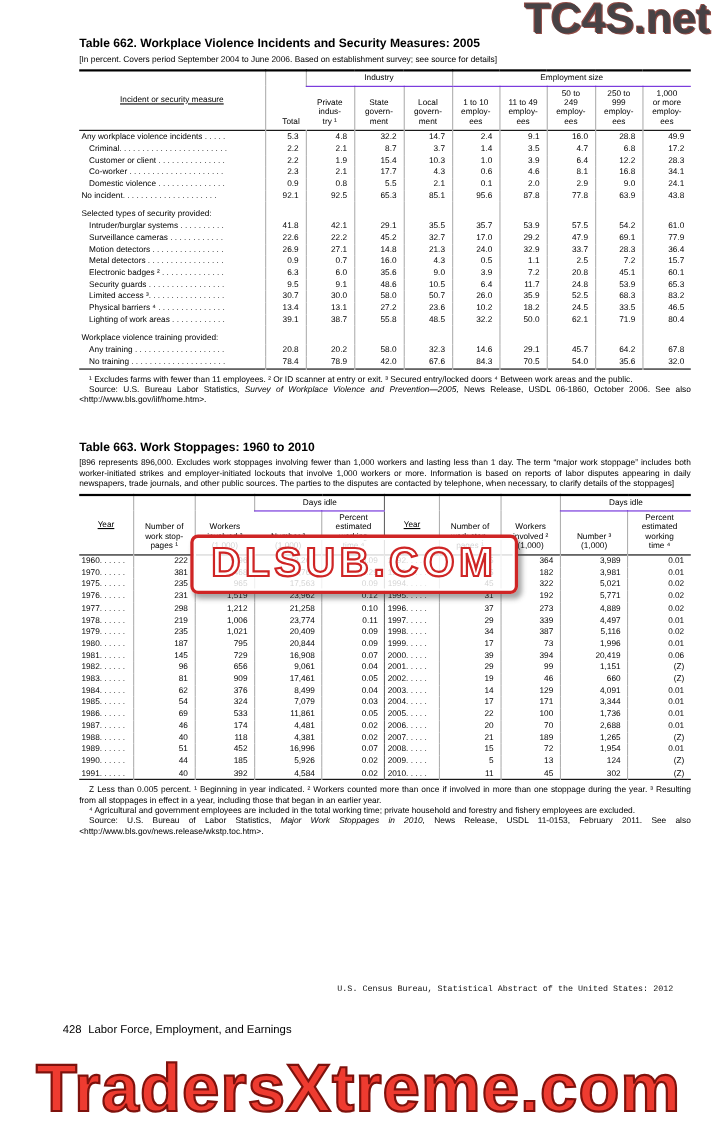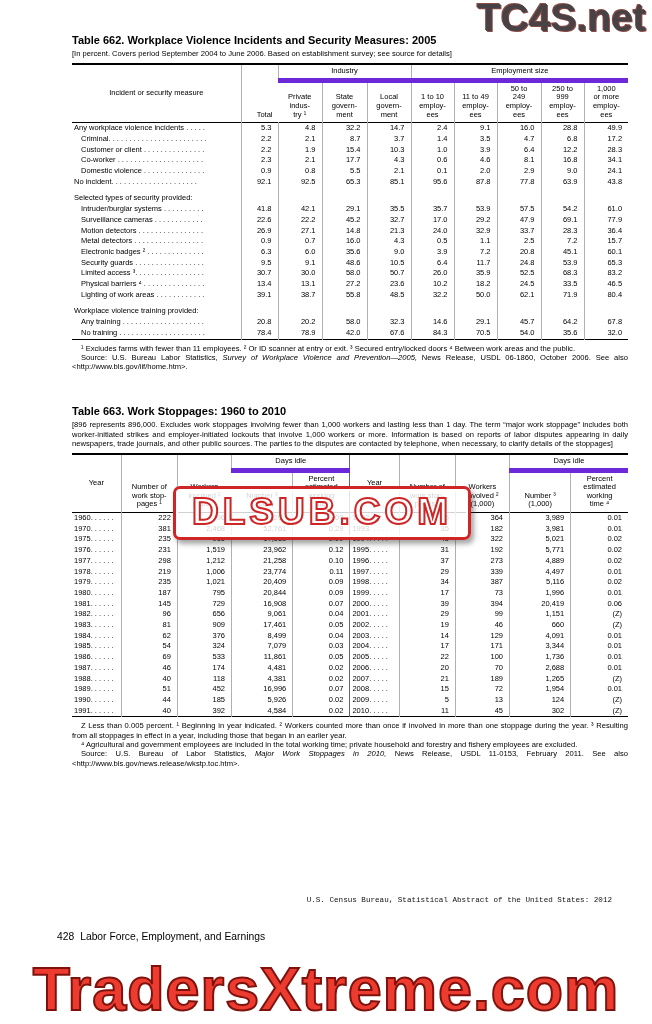--- a/index.html
+++ b/index.html
@@ -20,22 +20,22 @@
   .dtable thead { border-bottom:1px solid #000; }
   .dtable th, .dtable td {
     font-size:7.5px; font-weight:normal; padding:0 2px;
     border-left:1px solid #b0b0b0; overflow:hidden;
   }
   .dtable tr > *:first-child { border-left:none; }
   .dtable thead th {
     text-align:center; vertical-align:bottom; line-height:8.6px;
     white-space:pre-line; padding:2px 1px 3px 1px;
   }
-  .dtable thead th.grp { border-bottom:5px solid #6d28d9; vertical-align:middle; padding:2px 0; }
-  .dtable thead th.mid { vertical-align:middle; }
+  .dtable thead th.grp { border-bottom:1px solid #6d28d9; vertical-align:middle; padding:2px 0; }
+  .dtable thead th.mid { vertical-align:middle;text-decoration:underline; }
   .dtable thead th.totalh { vertical-align:bottom; text-align:right; padding-right:5px; }
   .dtable td { line-height:10.7px; white-space:nowrap; }
   .dtable td.lbl { text-align:left; }
   .dtable td.val { text-align:right; padding-right:6px; }
   .dtable td.ind { padding-left:9px; }
   .dtable td.sec { padding-left:2px; }
   .dtable tr.gap td { padding-top:6px; }
   .dtable td.rp, .dtable th.rp { border-left:1px solid #666; }
 
   .footnotes { margin-top:4px; font-size:7.6px; line-height:9.3px; }

